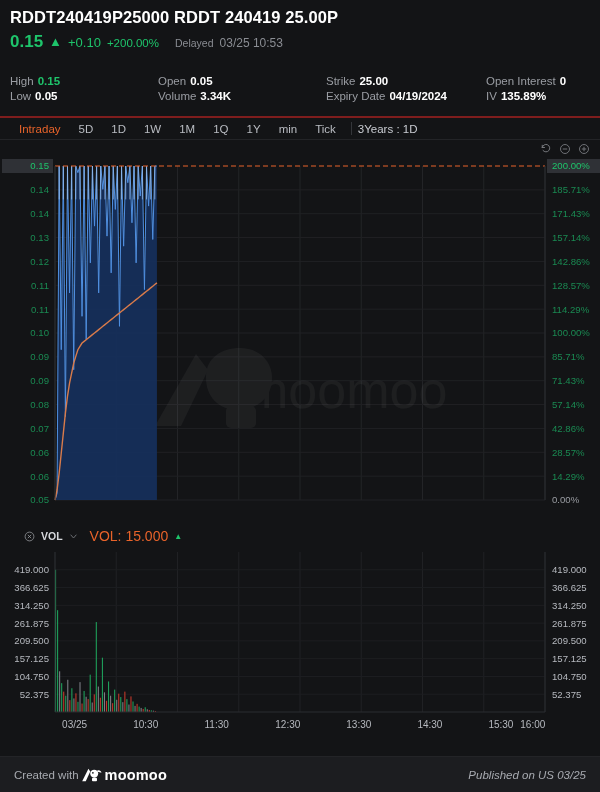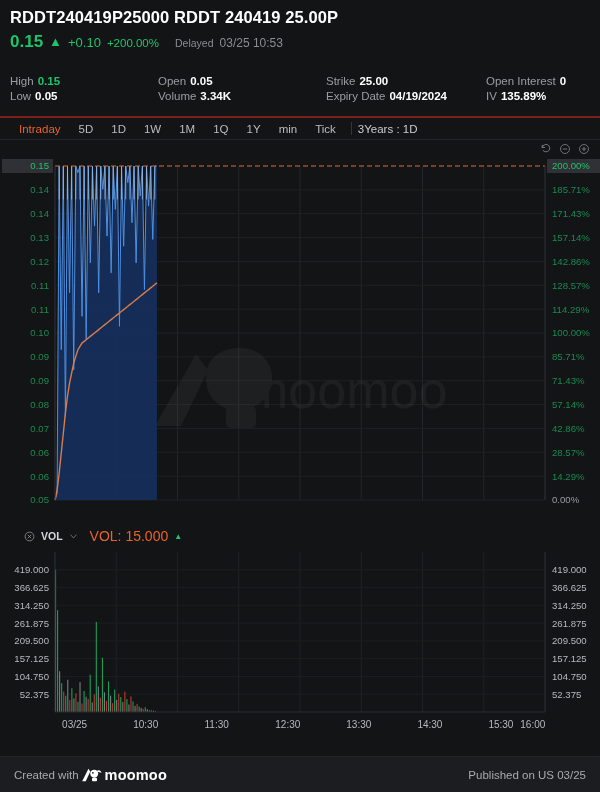--- a/index.html
+++ b/index.html
@@ -88,21 +88,21 @@
 
   
   .footer {
     position: absolute; left: 0; bottom: 0; width: 600px; height: 36px;
     display: flex; align-items: center; justify-content: space-between;
     padding: 0 14px; background: #1c1d20; border-top: 1px solid #232427;
   }
   .foot-left { display: flex; align-items: center; gap: 2px; }
   .foot-txt { color: #a7aab0; font-size: 11.5px; }
   .foot-brand { color: #ffffff; font-size: 14.5px; font-weight: bold; letter-spacing: .2px; }
-  .foot-right { color: #a7aab0; font-size: 11.5px; }
+  .foot-right { color: #a7aab0; font-size: 11.5px; font-style: italic; }
 </style>
 </head>
 <body>
 
 <div class="app">
 
   <div class="header">
     <div class="sym-title">RDDT240419P25000 RDDT 240419 25.00P</div>
 
     <div class="price-row">

